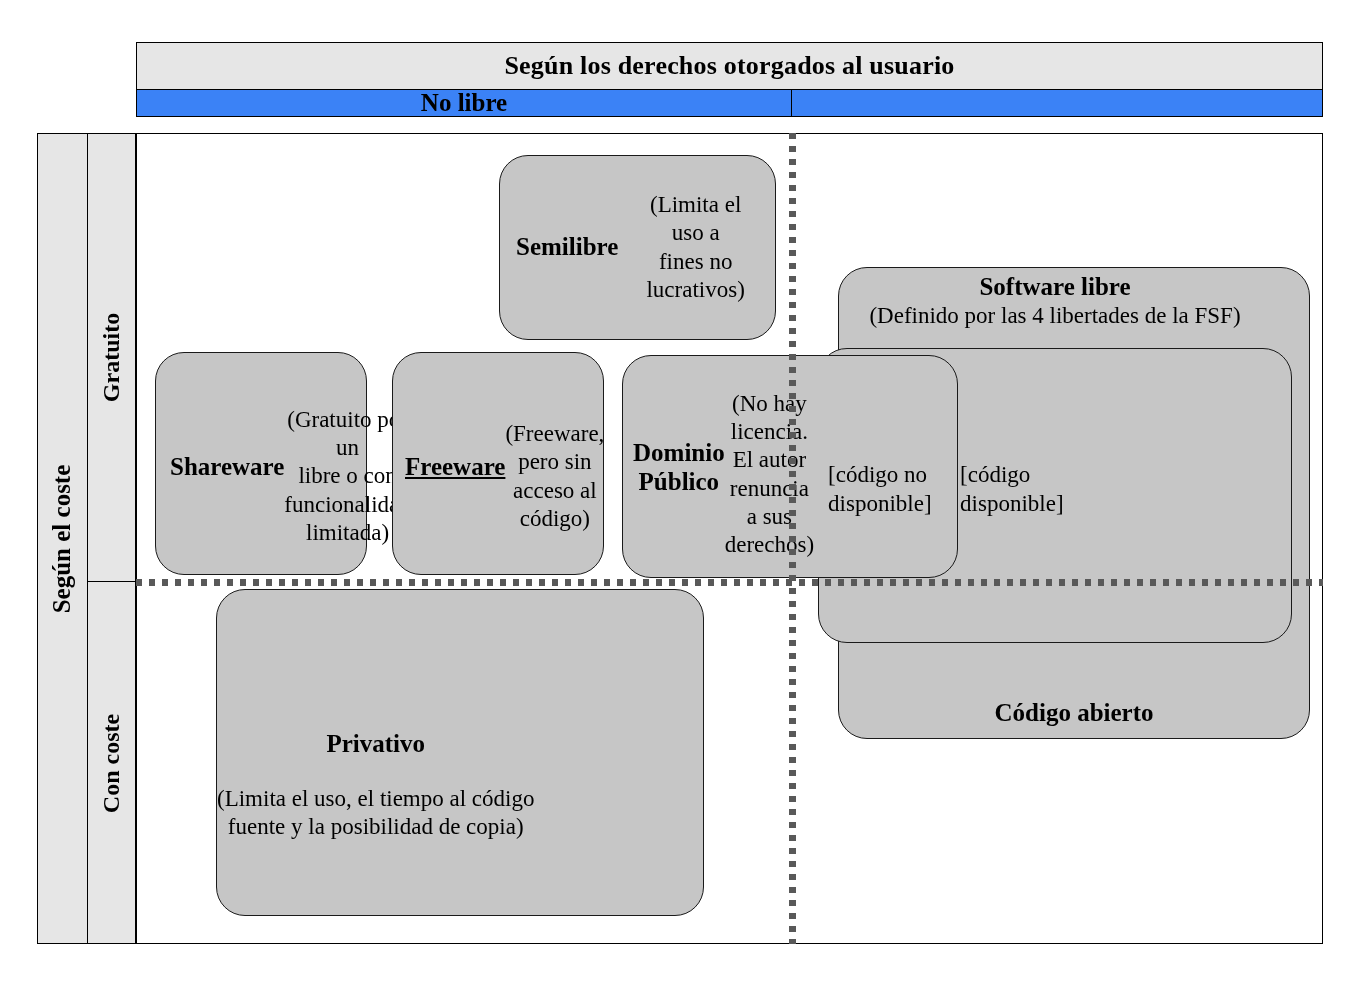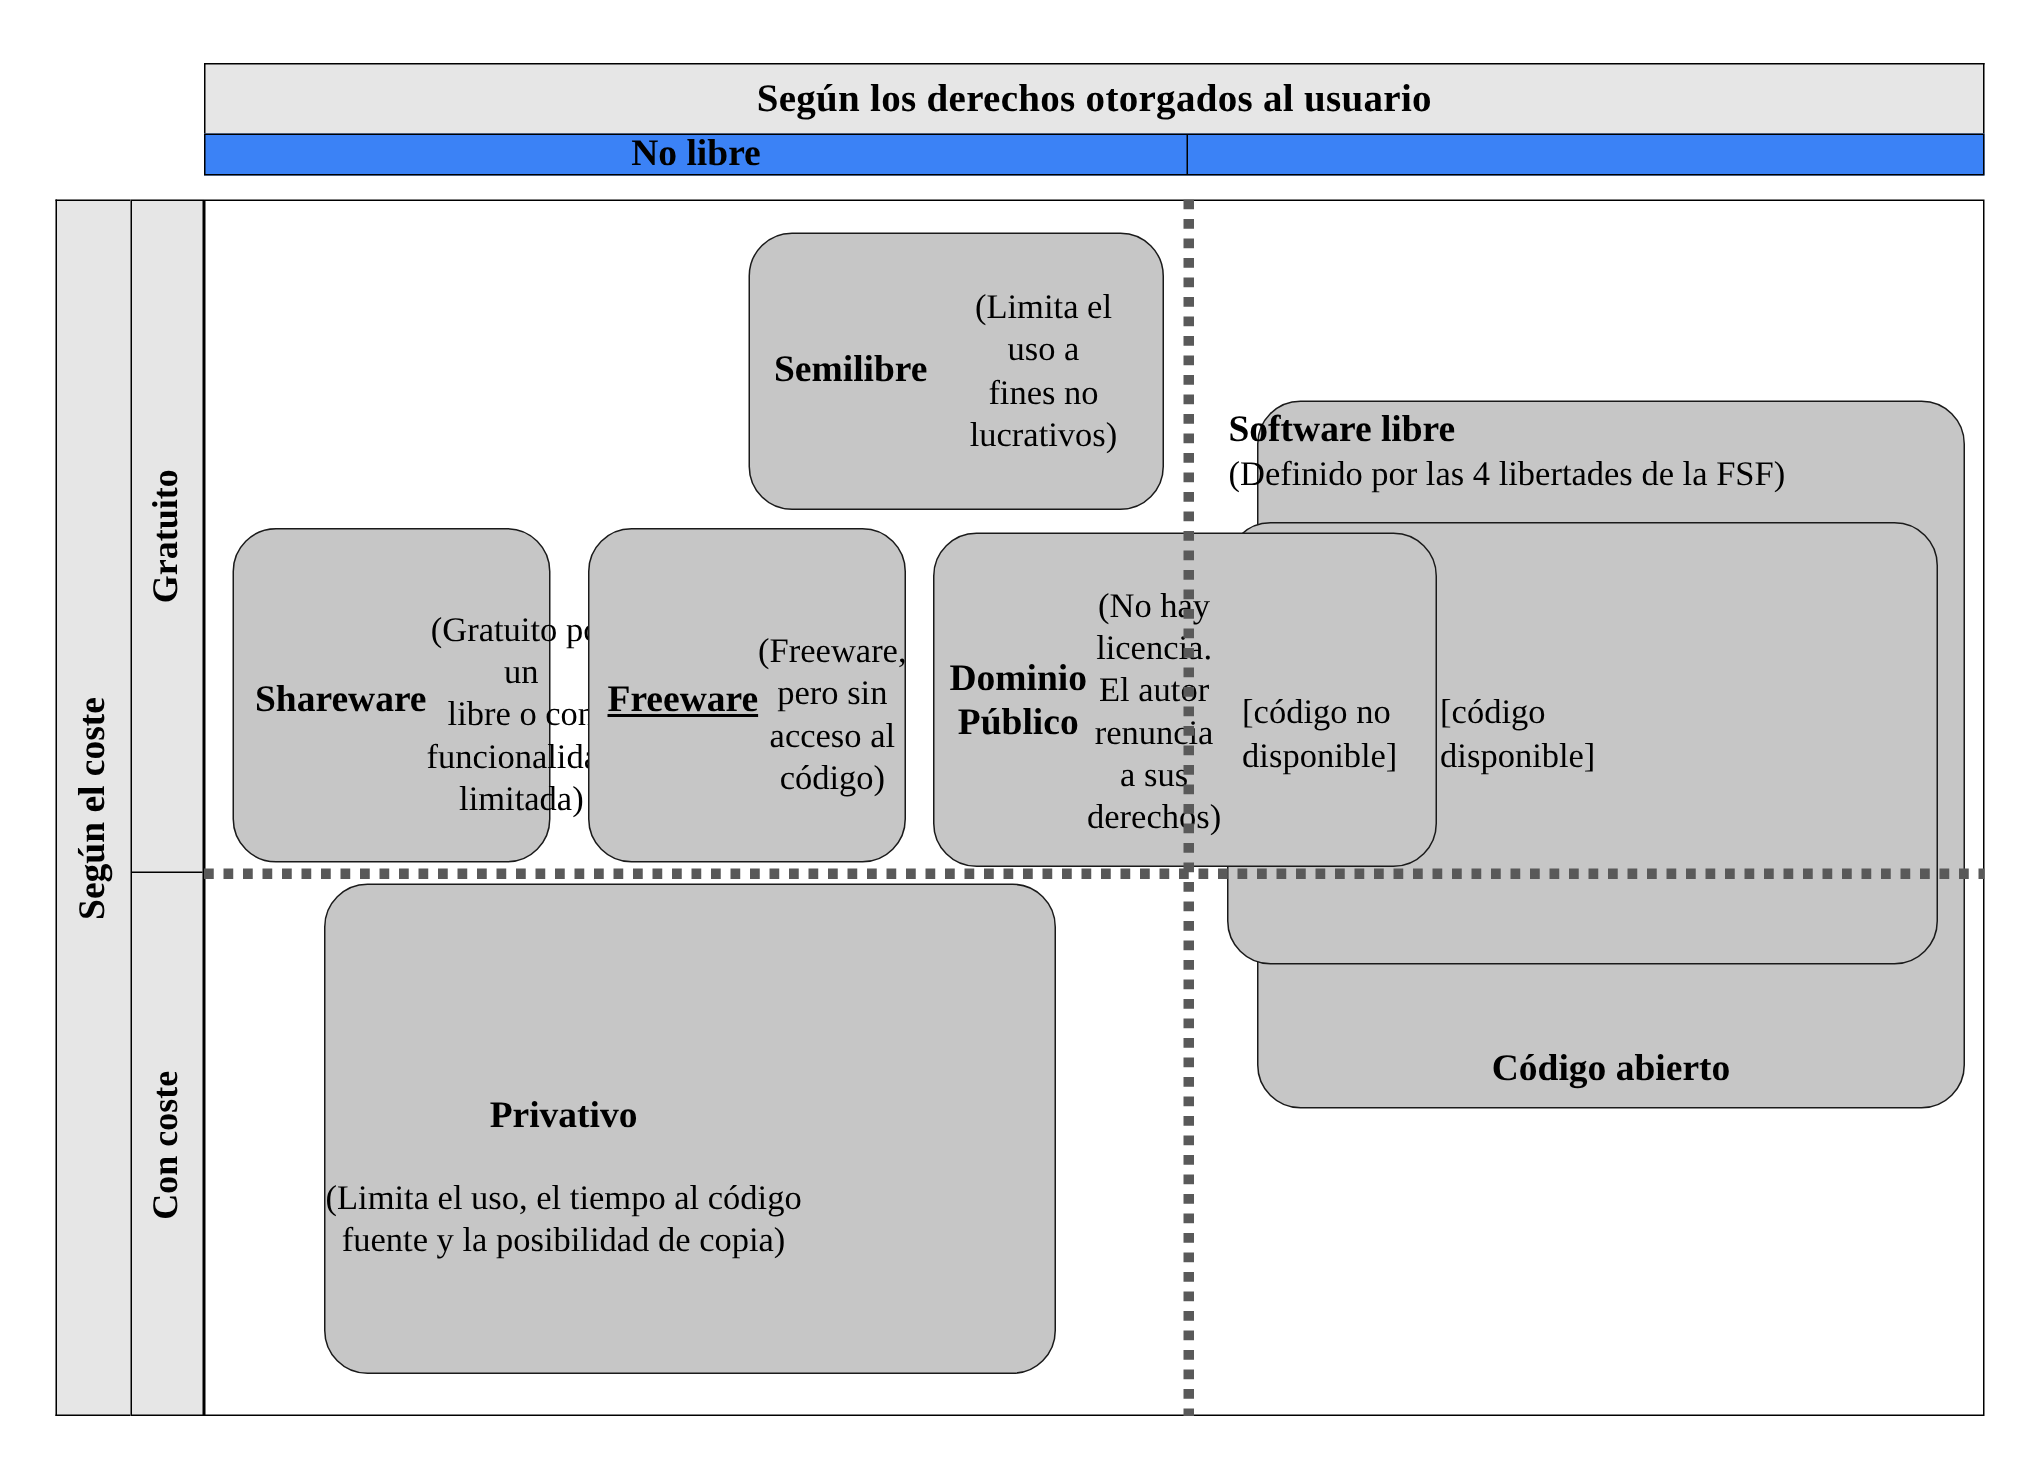--- a/index.html
+++ b/index.html
@@ -112,21 +112,21 @@
     padding:0;z-index:5;}
   #box-codigo-abierto .ca-bottom{
     position:absolute;left:0;right:0;bottom:10px;
     display:flex;flex-direction:column;align-items:center;
   }
 
   #box-software-libre{left:818px;top:348px;width:474px;height:295px;
     padding:0;z-index:6;background:#c6c6c6;}
   #box-software-libre .sl-top{
     position:absolute;left:0;right:0;top:-76px;
-    display:flex;flex-direction:column;align-items:flex-start;
+    display:flex;flex-direction:column;align-items:center;
   }
 
   #box-privativo{left:216px;top:589px;width:488px;height:327px;
     padding:0;justify-content:flex-start;z-index:10;}
   #box-privativo .pv-inner{margin-top:66px;display:flex;flex-direction:column;align-items:center;gap:26px;}
 </style>
 </head>
 <body>
 
 <div class="canvas">

